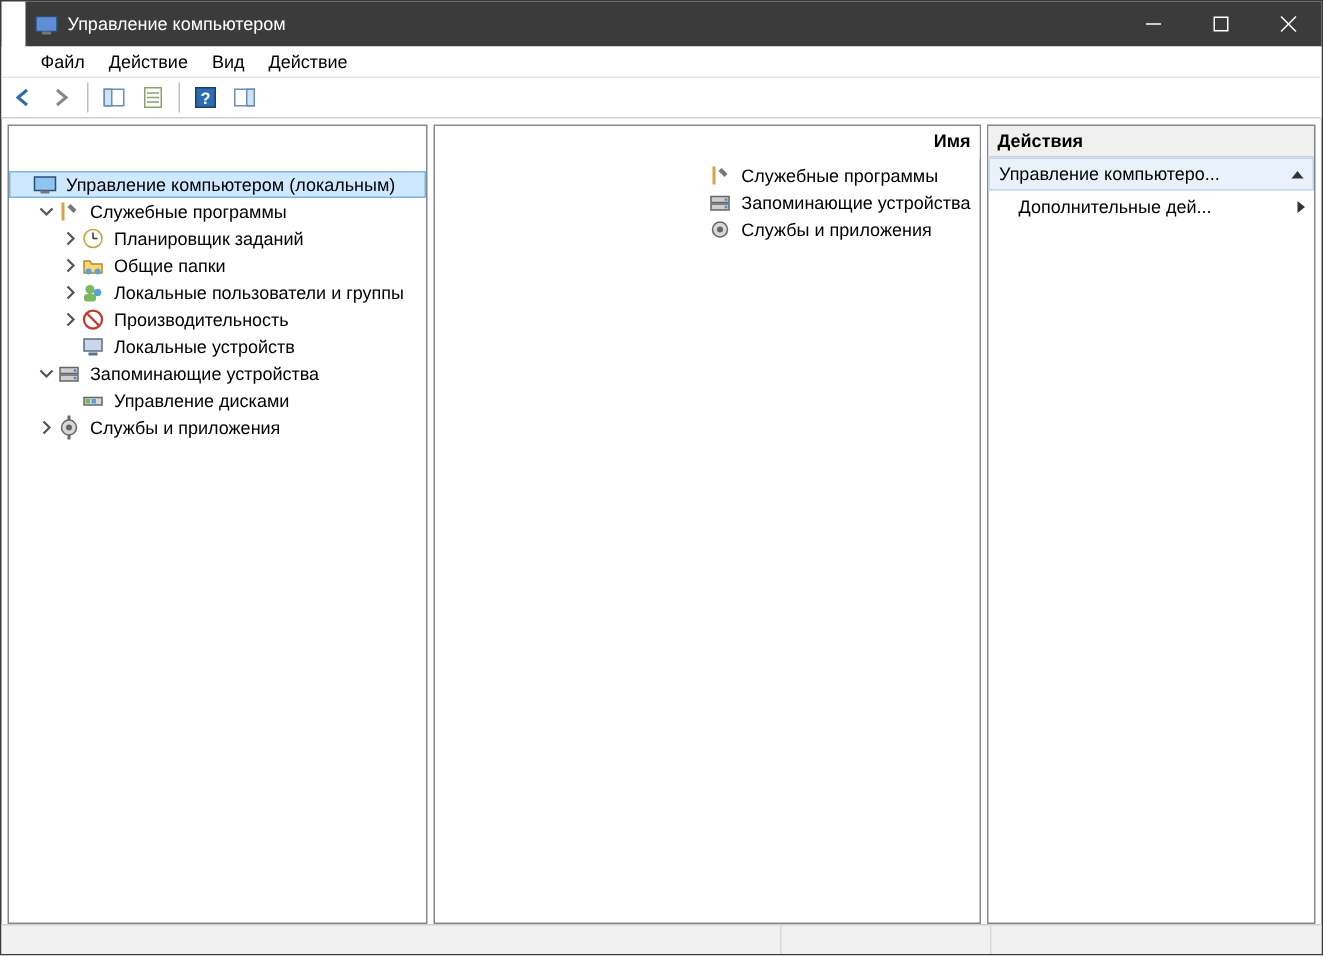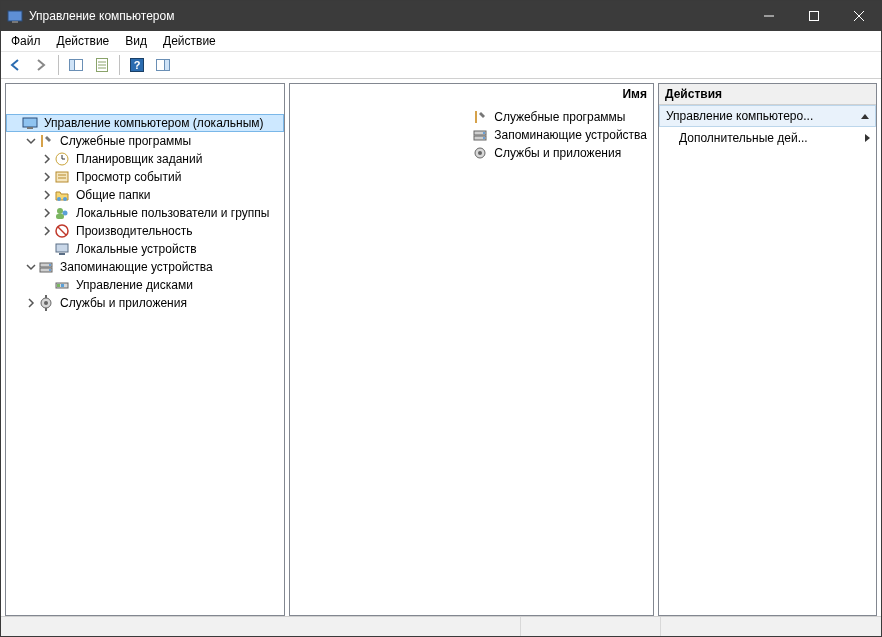--- a/index.html
+++ b/index.html
@@ -11,29 +11,30 @@
     border: 1px solid #3a3a3a;
     display: flex; flex-direction: column;
     background: #fff;
   }
 
   
   .titlebar {
     height: 30px; background: #3b3b3b; color: #fff;
     display: flex; align-items: center; padding-left: 6px;
     user-select: none;
+    margin-left: 16px;
   }
   .titlebar .app-icon { width: 16px; height: 16px; margin-right: 6px; display:inline-flex; align-items:center; justify-content:center; }
   .titlebar .title { flex: 1; font-size: 12px; }
   .winbtn { width: 45px; height: 30px; display:flex; align-items:center; justify-content:center; color:#fff; }
   .winbtn svg { display:block; }
 
   
   .menubar {
-    height: 20px; display:flex; align-items:center; padding: 0 2px; background:#fff;
+    height: 20px; display:flex; align-items:center; padding: 0 18px; background:#fff;
     border-bottom: 0;
   }
   .menubar .menu-item { padding: 2px 8px; cursor:default; }
 
   
   .toolbar {
     height: 28px; display:flex; align-items:center; padding: 0 2px; gap:2px;
     border-top: 1px solid #e5e5e5; border-bottom:1px solid #d0d0d0; background:#fff;
   }
   .tb-btn { width:24px; height:24px; display:flex; align-items:center; justify-content:center; border:1px solid transparent; }
@@ -217,37 +218,20 @@
                           </svg>
                         </span>
                     <span class="node-icon">
                           <svg width="16" height="16">
                             <circle cx="8" cy="8" r="6" fill="#fff" stroke="#caa43a"></circle>
                             <line x1="8" y1="8" x2="8" y2="4" stroke="#333"></line>
                             <line x1="8" y1="8" x2="11" y2="8" stroke="#333"></line>
                           </svg>
                         </span>
                     <span class="label">Планировщик заданий</span>
-                  </div>
-                    </li>
-                  <li>
-                      <div class="tree-row">
-                    <span class="twisty">
-                          <svg width="10" height="10">
-                            <path d="M3 1 L7 5 L3 9" fill="none" stroke="#555" stroke-width="1.5"></path>
-                          </svg>
-                        </span>
-                    <span class="node-icon">
-                          <svg width="16" height="16">
-                            <rect x="2" y="3" width="12" height="10" fill="#f5e6bf" stroke="#b78b2e"></rect>
-                            <line x1="4" y1="6" x2="12" y2="6" stroke="#b78b2e"></line>
-                            <line x1="4" y1="9" x2="12" y2="9" stroke="#b78b2e"></line>
-                          </svg>
-                        </span>
-                    <span class="label">Просмотр событий</span>
                   </div>
                     </li>
                   <li>
                       <div class="tree-row">
                     <span class="twisty">
                           <svg width="10" height="10">
                             <path d="M3 1 L7 5 L3 9" fill="none" stroke="#555" stroke-width="1.5"></path>
                           </svg>
                         </span>
                     <span class="node-icon">

